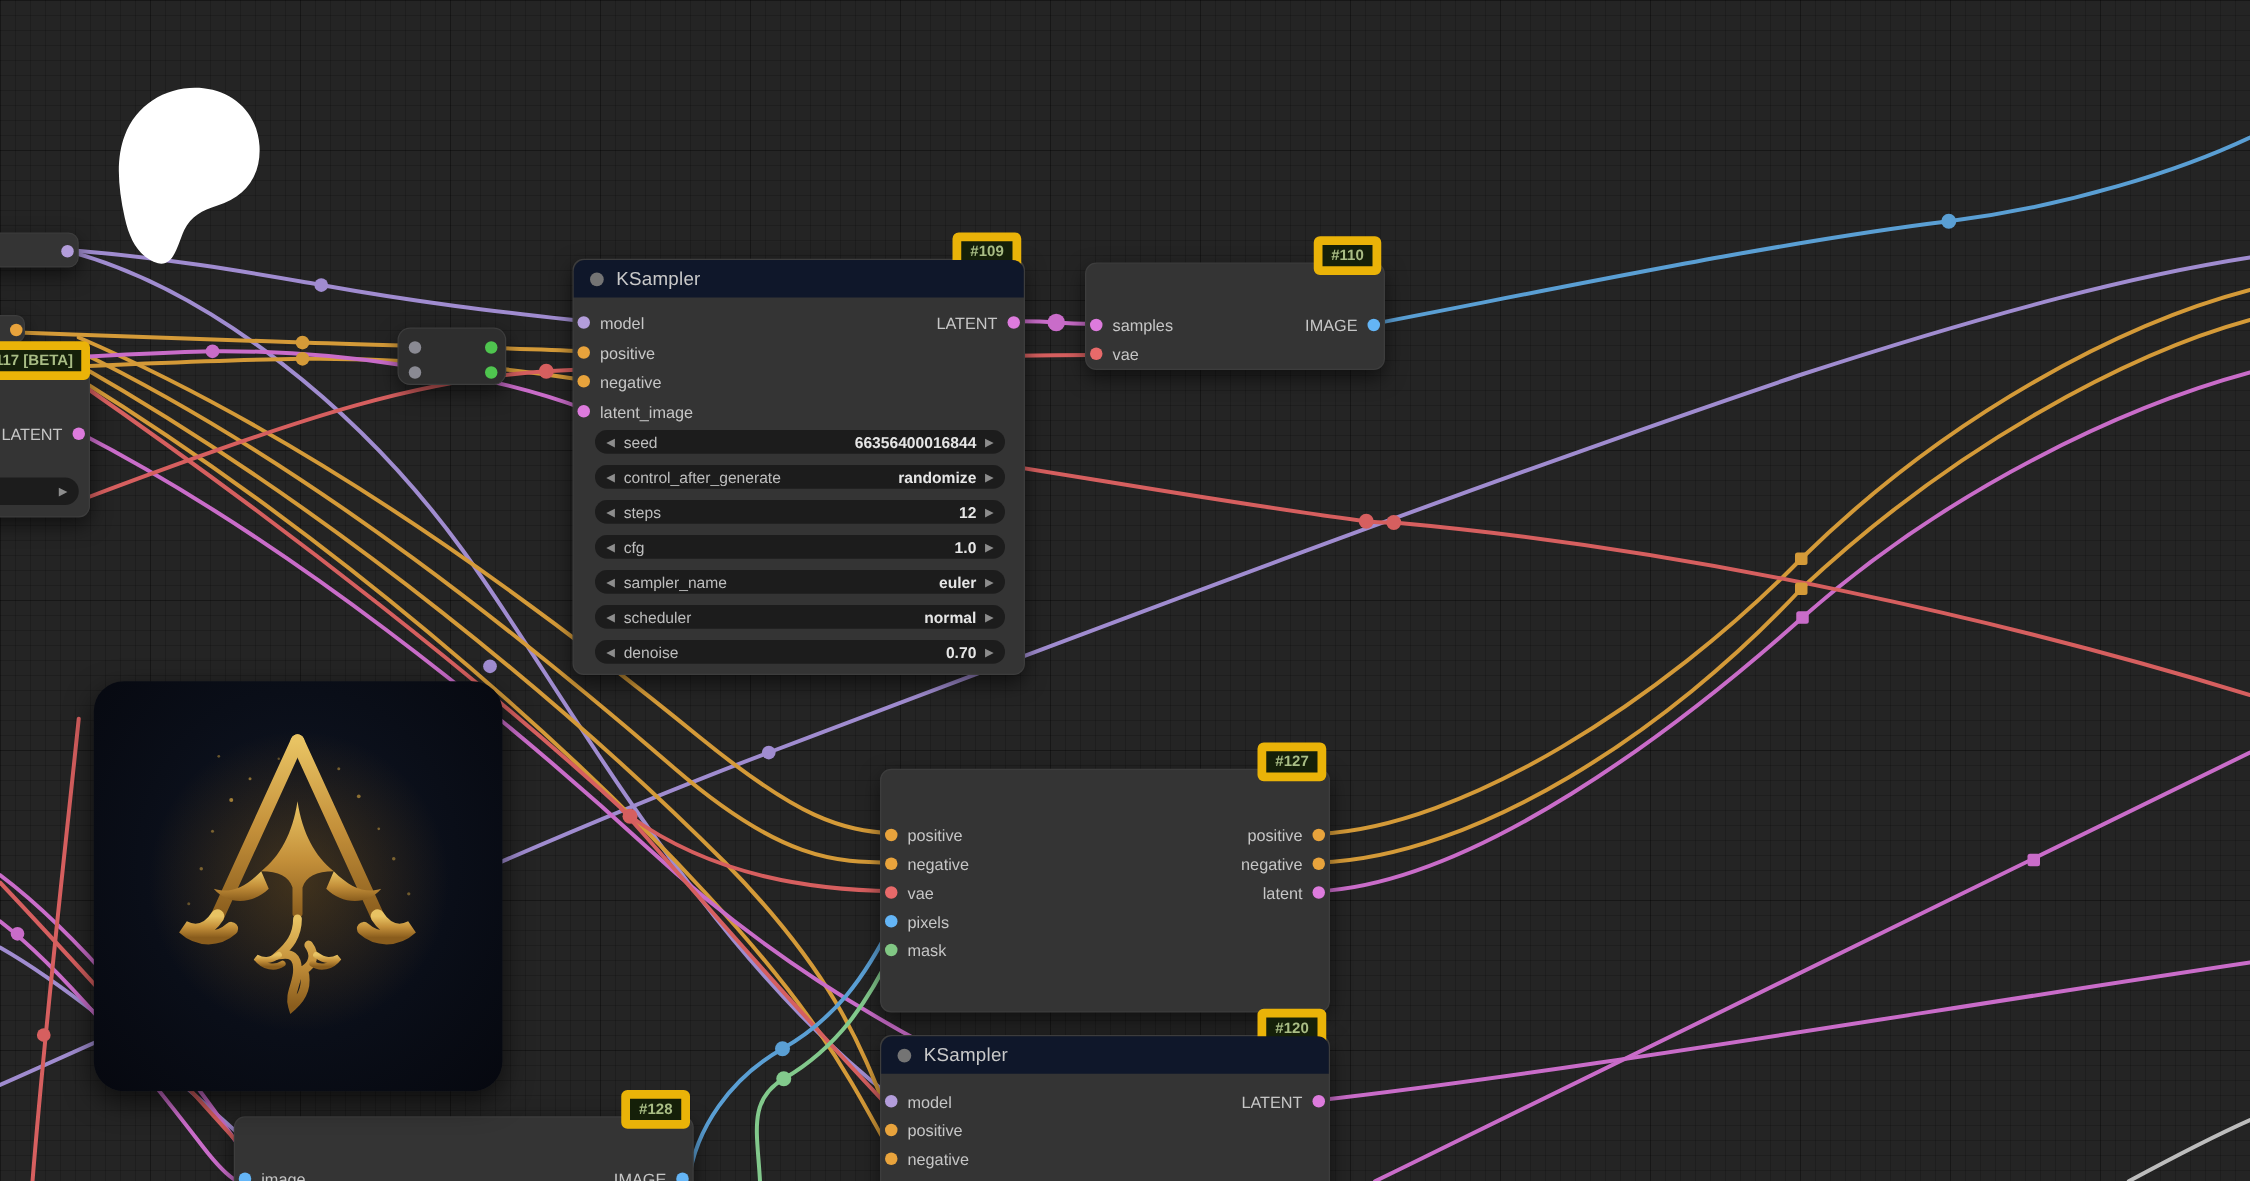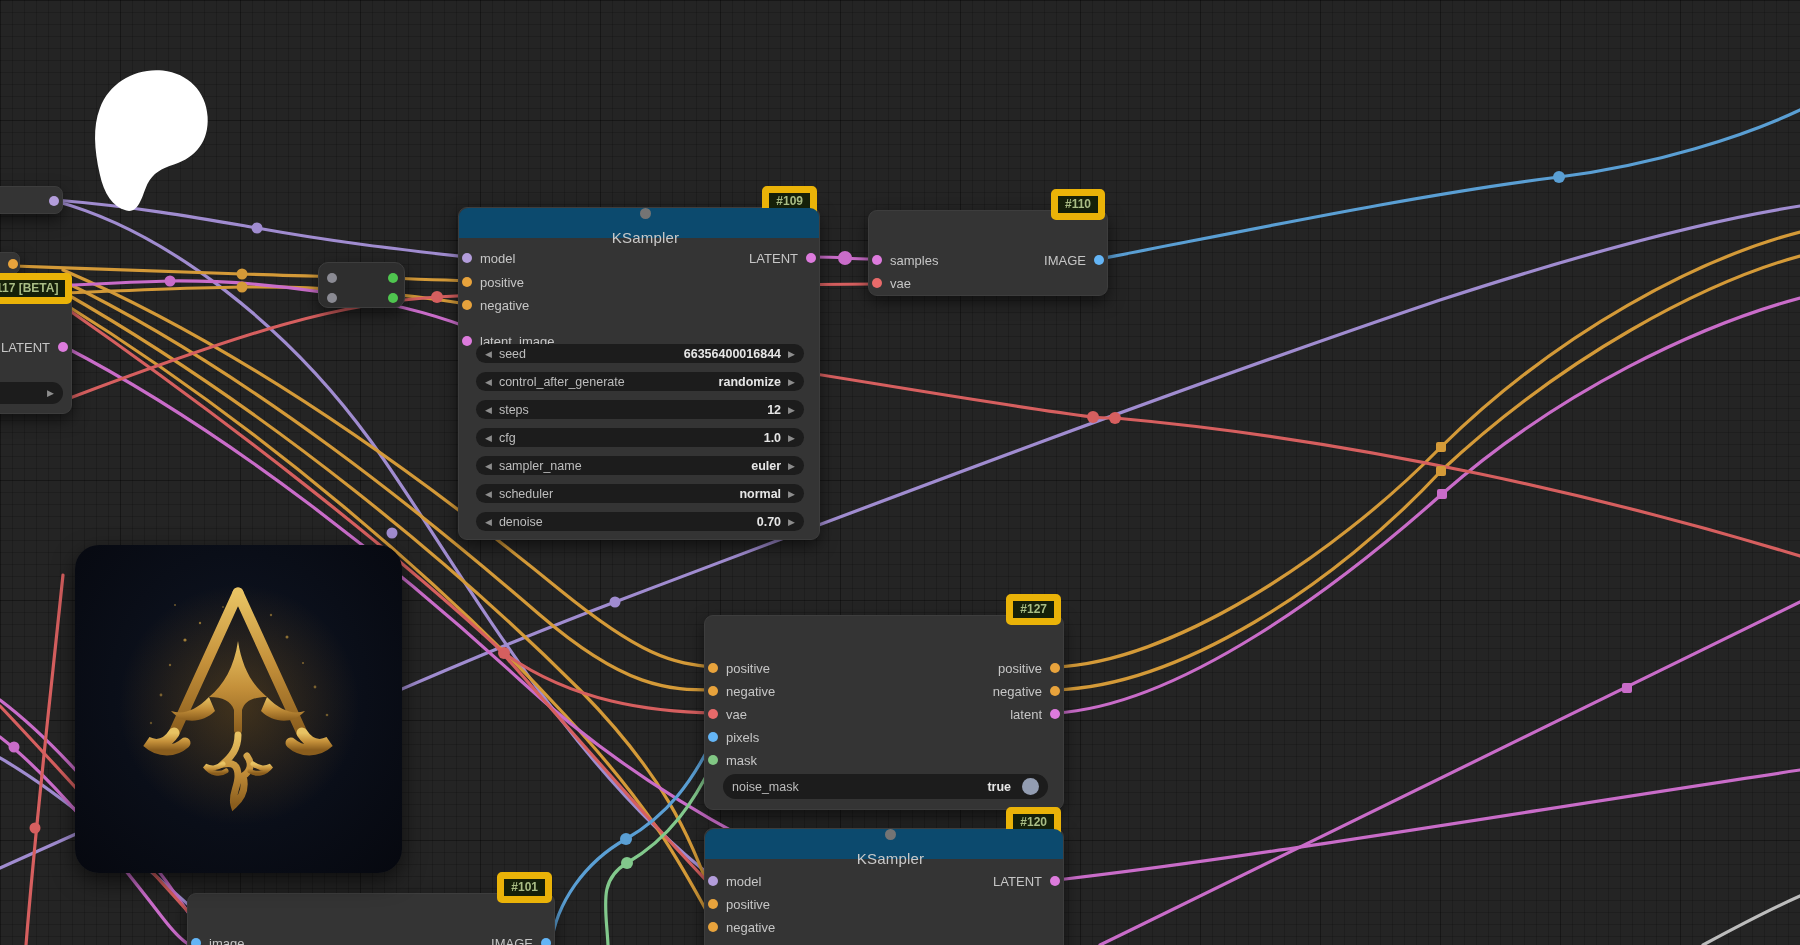--- a/index.html
+++ b/index.html
@@ -30,21 +30,21 @@
   .d-image{fill:var(--wire-image,#5a9fd4);}
   .d-mask{fill:var(--wire-mask,#82c98c);}
 
   .node{
     position:absolute;background:#343434;border-radius:9px;
     box-shadow:0 6px 16px rgba(0,0,0,.55);border:1px solid #3d3d3d;
     box-sizing:border-box;
   }
   .node .titlebar{
     position:absolute;left:0;top:0;right:0;height:30px;border-radius:9px 9px 0 0;
-    background:#0c4a6e;display:flex;align-items:center;padding-left:13px;gap:10px;flex-direction:column;
+    background:#0f172a;display:flex;align-items:center;padding-left:13px;gap:10px;
   }
   .tdot{width:11px;height:11px;border-radius:50%;background:#747474;flex:0 0 auto;}
   .ttext{color:#c9c9c9;font-size:15px;letter-spacing:.2px;}
   .badge{
     position:absolute;top:-22px;right:2px;
     background:var(--badge-bg,#152009);color:var(--badge-text,#a9bd85);
     font-size:12px;font-weight:700;padding:1px 7px 2px;border-radius:5px;
     border:7px solid #eab308;white-space:nowrap;
   }
   .badge.left{right:auto;left:0;}
@@ -185,21 +185,21 @@
       <span>model</span>
     </div>
     <div class="slot in" style="top:65px;">
       <span class="dot cond"></span>
       <span>positive</span>
     </div>
     <div class="slot in" style="top:88px;">
       <span class="dot cond"></span>
       <span>negative</span>
     </div>
-    <div class="slot in" style="top:112px;margin-top:12px;">
+    <div class="slot in" style="top:112px;">
       <span class="dot latent"></span>
       <span>latent_image</span>
     </div>
     <div class="slot out" style="top:41px;">
       <span>LATENT</span>
       <span class="dot latent"></span>
     </div>
     <div class="widget" style="left:17px;top:136px;width:328px;">
       <span class="arrow">◀</span>
       <span class="wname">seed</span>
@@ -293,26 +293,20 @@
       <span>positive</span>
       <span class="dot cond"></span>
     </div>
     <div class="slot out" style="top:66px;">
       <span>negative</span>
       <span class="dot cond"></span>
     </div>
     <div class="slot out" style="top:89px;">
       <span>latent</span>
       <span class="dot latent"></span>
-    </div>
-    <div class="widget toggle" style="left:18px;top:158px;width:325px;">
-      <span class="wname">noise_mask</span>
-      <span class="sp"></span>
-      <span class="wval">true</span>
-      <span class="tgl"></span>
     </div>
   </div>
 
   <div class="node" style="left:704px;top:828px;width:360px;height:130px;border-radius:9px 9px 0 0;">
     <div class="badge">#120</div>
     <div class="titlebar">
       <span class="tdot"></span>
       <span class="ttext">KSampler</span>
     </div>
     <div class="slot in" style="top:43px;">
@@ -330,21 +324,21 @@
     <div class="slot in" style="top:112px;">
       
     </div>
     <div class="slot out" style="top:43px;">
       <span>LATENT</span>
       <span class="dot latent"></span>
     </div>
   </div>
 
   <div class="node" style="left:187px;top:893px;width:368px;height:60px;border-radius:9px 9px 0 0;">
-    <div class="badge">#101</div>
+    <div class="badge">#128</div>
     <div class="slot in" style="top:40px;">
       <span class="dot image"></span>
       <span>image</span>
     </div>
     <div class="slot out" style="top:40px;">
       <span>IMAGE</span>
       <span class="dot image"></span>
     </div>
   </div>
 

